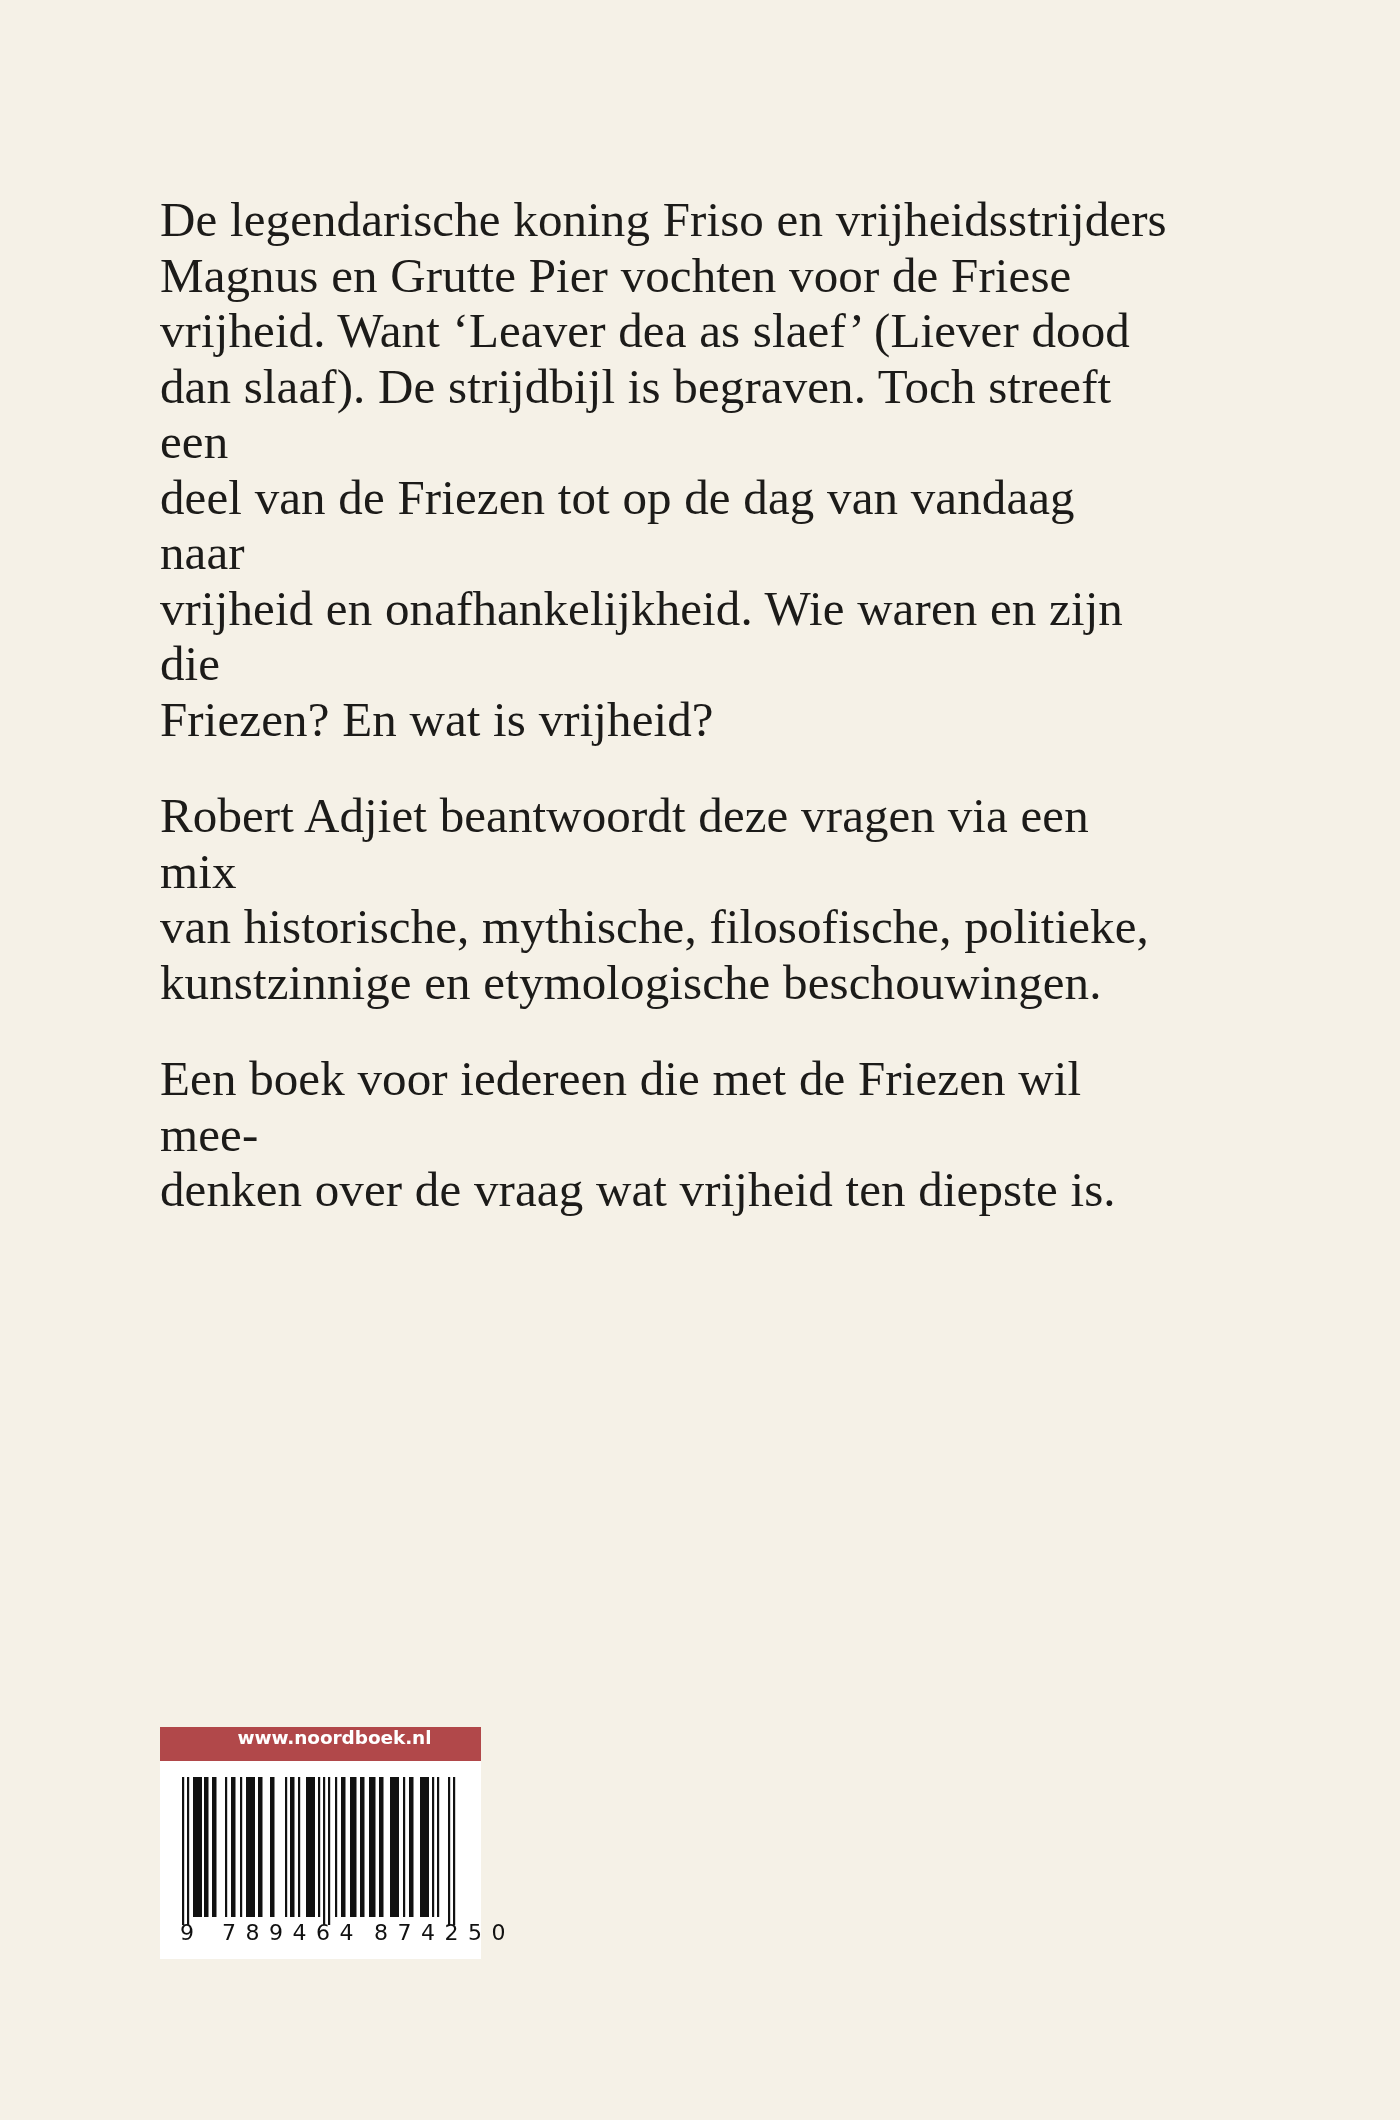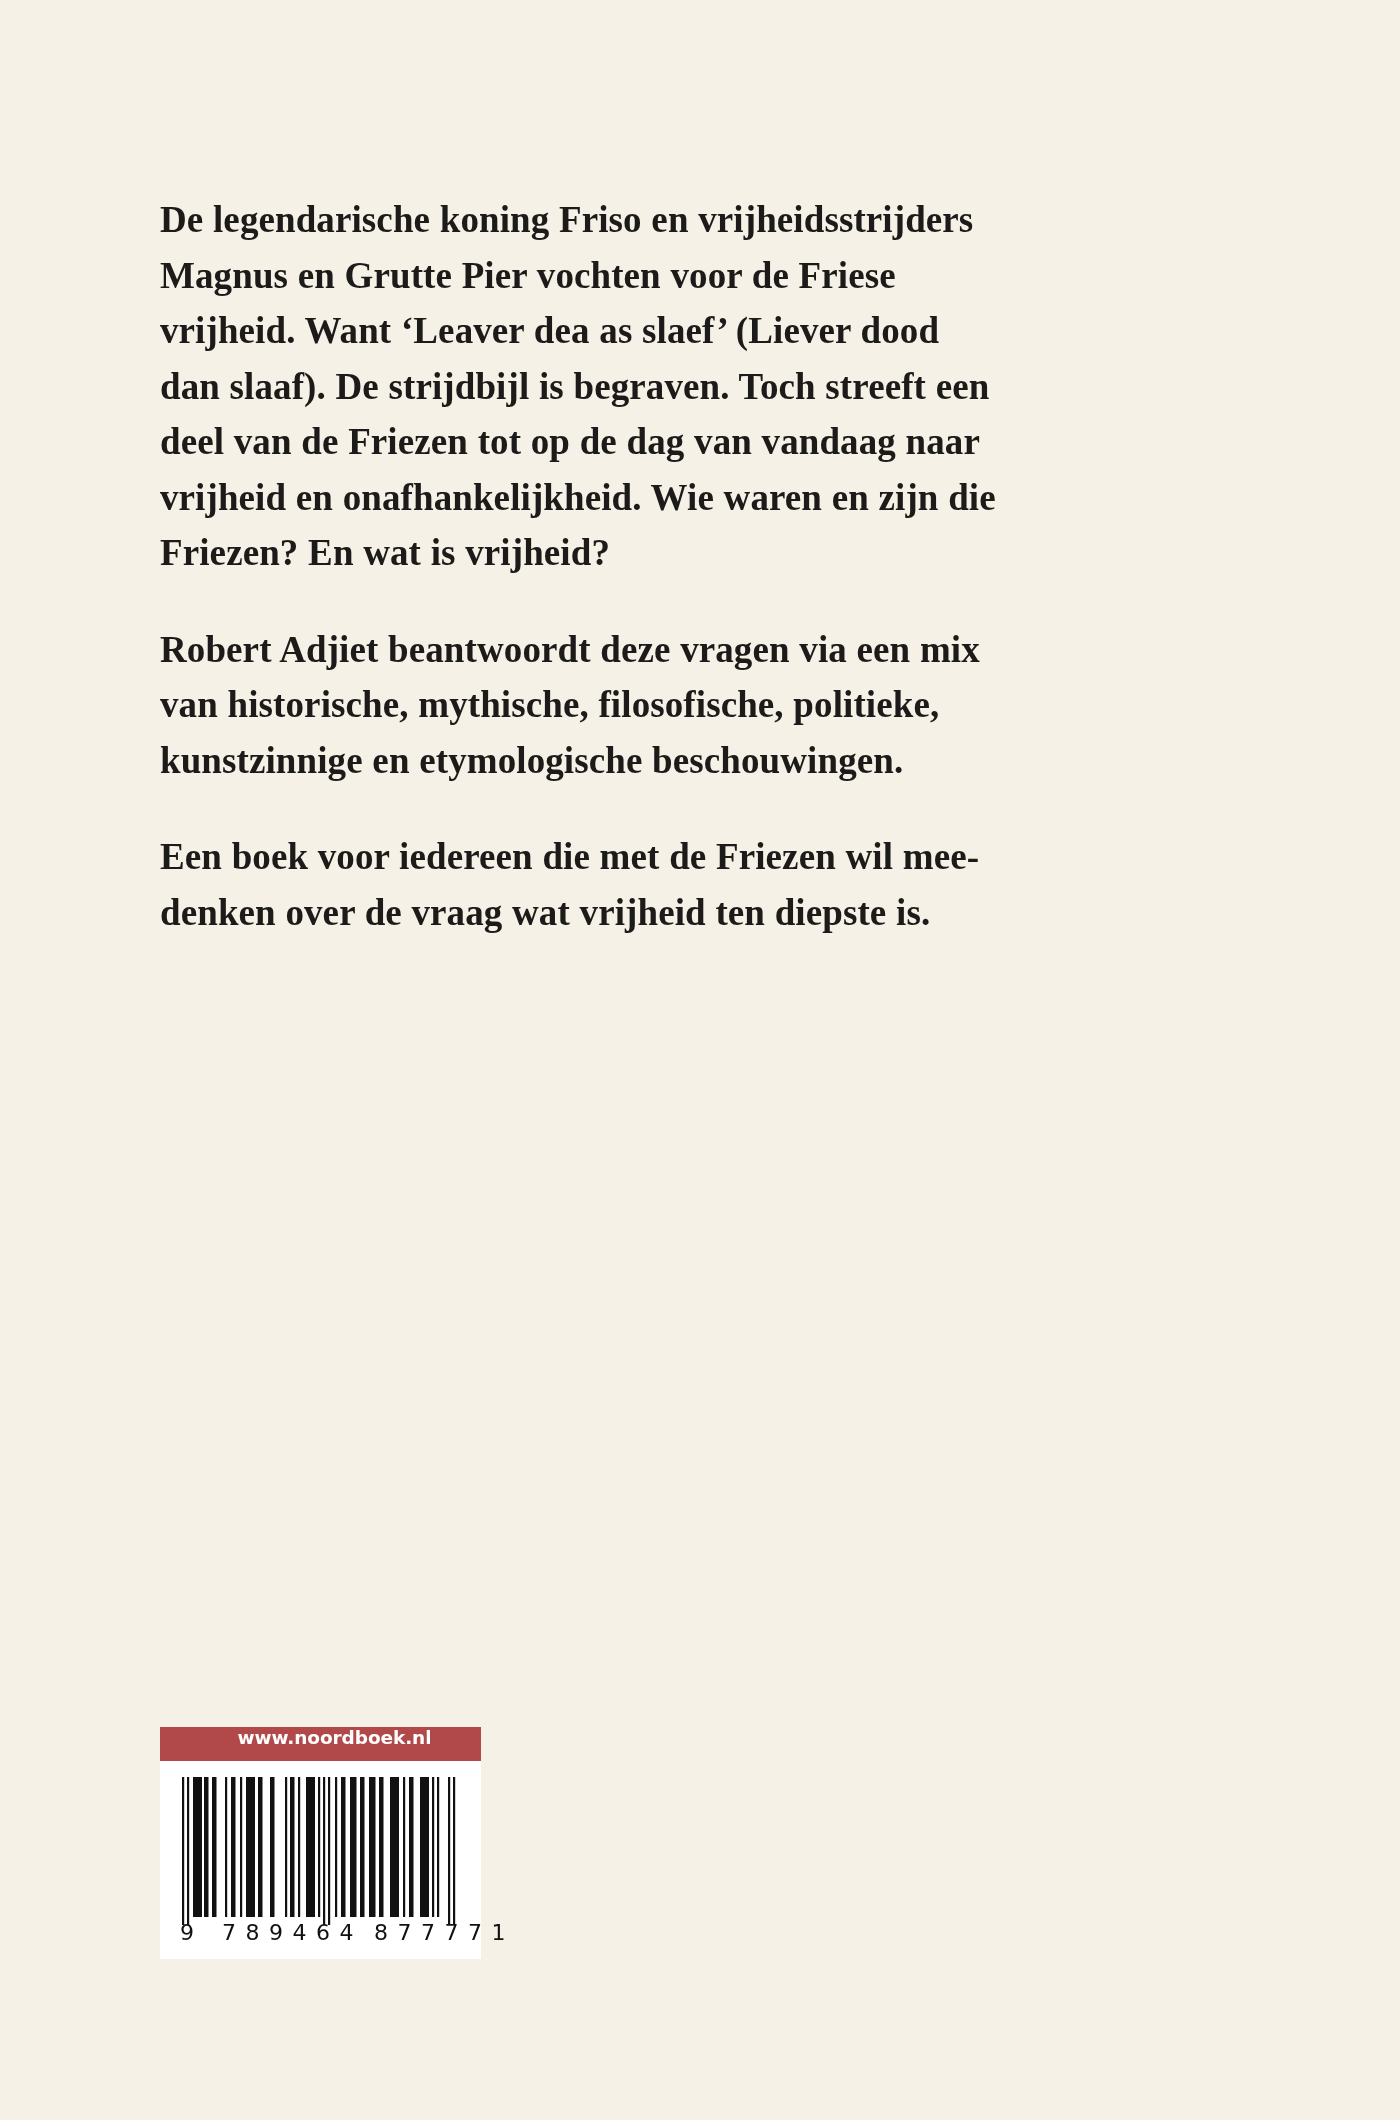--- a/index.html
+++ b/index.html
@@ -24,28 +24,27 @@
   
   .blurb {
     position: absolute;
     left: 160px;
     top: 192px;
     width: 1010px;
   }
   .blurb p {
     margin: 0 0 41px 0;
     font-family: "Liberation Serif", "DejaVu Serif", serif;
-    font-size: 37px;
+    font-size: 49px;
     line-height: 55.5px;
     color: #1c1b19;
     letter-spacing: 0.1px;
     word-spacing: 0.3px;
     text-align: left;
     white-space: pre-line;
-    font-weight: bold;
   }
   .blurb p:last-child { margin-bottom: 0; }
 
   
   .pub-block {
     position: absolute;
     left: 160px;
     top: 1727px;
     width: 321px;
   }
@@ -156,19 +155,19 @@
           <rect x="254" y="0" width="2.2" height="140"></rect>
           <rect x="259" y="0" width="2.2" height="140"></rect>
 
           <rect x="270" y="0" width="2.2" height="148"></rect>
           <rect x="275" y="0" width="2.2" height="148"></rect>
         </g>
       </svg>
       <div class="barcode-digits">
         <span class="bd-lead">9</span>
         <span class="bd-left">789464</span>
-        <span class="bd-right">877771</span>
+        <span class="bd-right">874250</span>
       </div>
     </div>
 
   </div>
 
 </div>
 
 </body></html>

